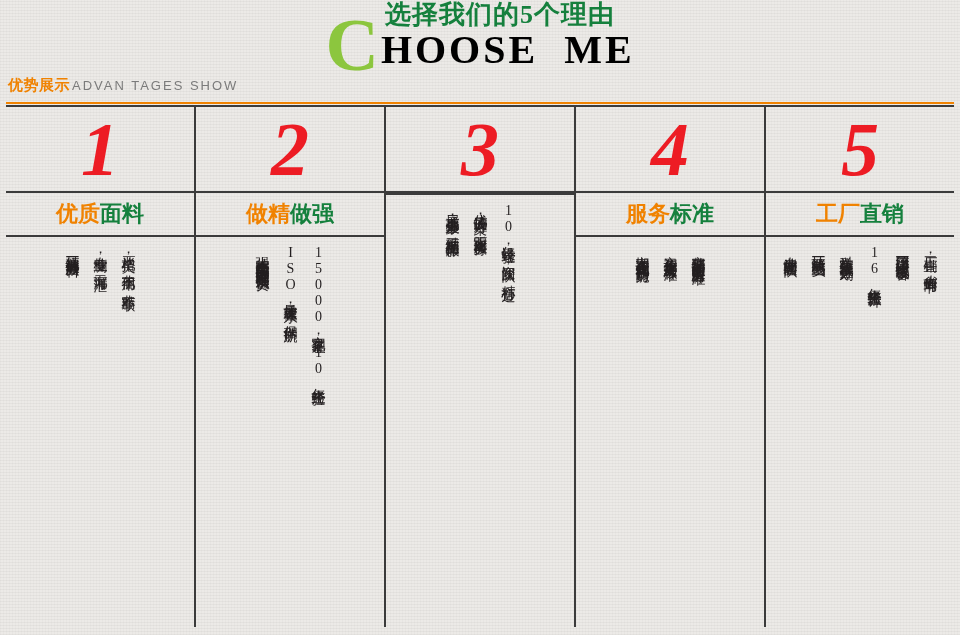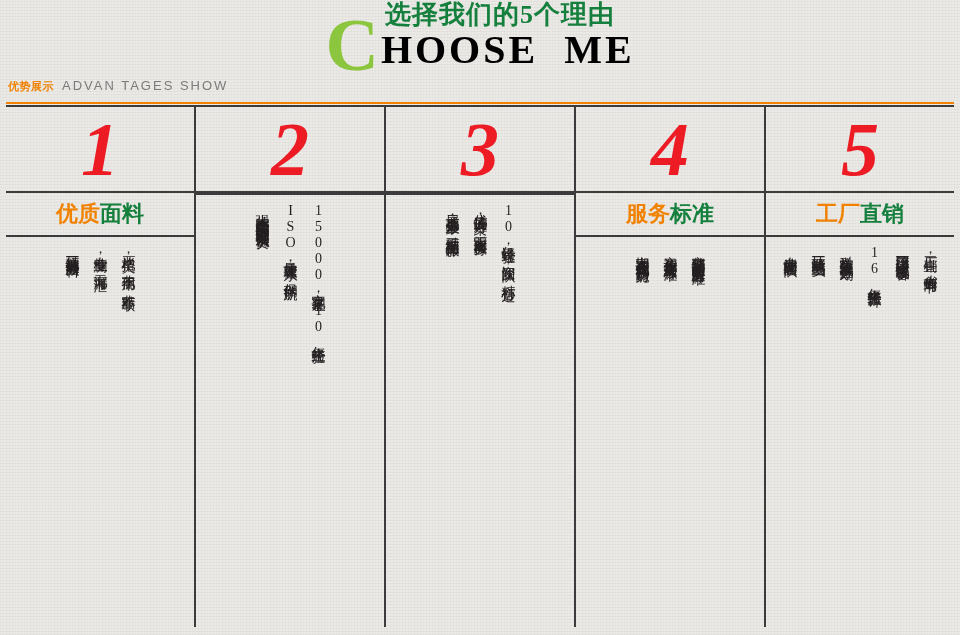--- a/index.html
+++ b/index.html
@@ -69,30 +69,30 @@
 
   
   .subbar {
     position: relative;
     height: 24px;
     margin-top: 4px;
     padding-left: 8px;
     box-sizing: border-box;
   }
   .subbar-cn {
-    font-size: 11px;
+    font-size: 15px;
     font-weight: bold;
     color: #f08200;
     letter-spacing: 0.5px;
   }
   .subbar-en {
     font-size: 13px;
     color: #7b7b7b;
     letter-spacing: 2px;
-    margin-left: 8px;
+    margin-left: 2px;
   }
   .rule-orange {
     height: 2px;
     background: #f08200;
     margin: 2px 6px 0 6px;
   }
   .rule-dark {
     height: 2px;
     background: #3b3b3b;
     margin: 1px 6px 0 6px;
@@ -193,20 +193,21 @@
     <div class="vtexts">
       <div class="vitem">严格把关，非优不用 非精不取</div>
       <div class="vitem">专业检测，无漏可泄</div>
       <div class="vitem">精挑细选每一款面料</div>
     </div>
   </div>
 
   <div class="col">
     <div class="num">2</div>
     <div class="divider-dark"></div>
+    <div class="heading"><span class="h-a">做精</span><span class="h-b">做强</span></div>
     <div class="divider-dark"></div>
     <div class="vtexts">
       <div class="vitem">15000家客户见证，10年生产经验</div>
       <div class="vitem">ISO质量管理体系，保驾护航</div>
       <div class="vitem">强大的生产能力科学灵活的生产管理制度知识供货</div>
     </div>
   </div>
 
   <div class="col">
     <div class="num">3</div>

